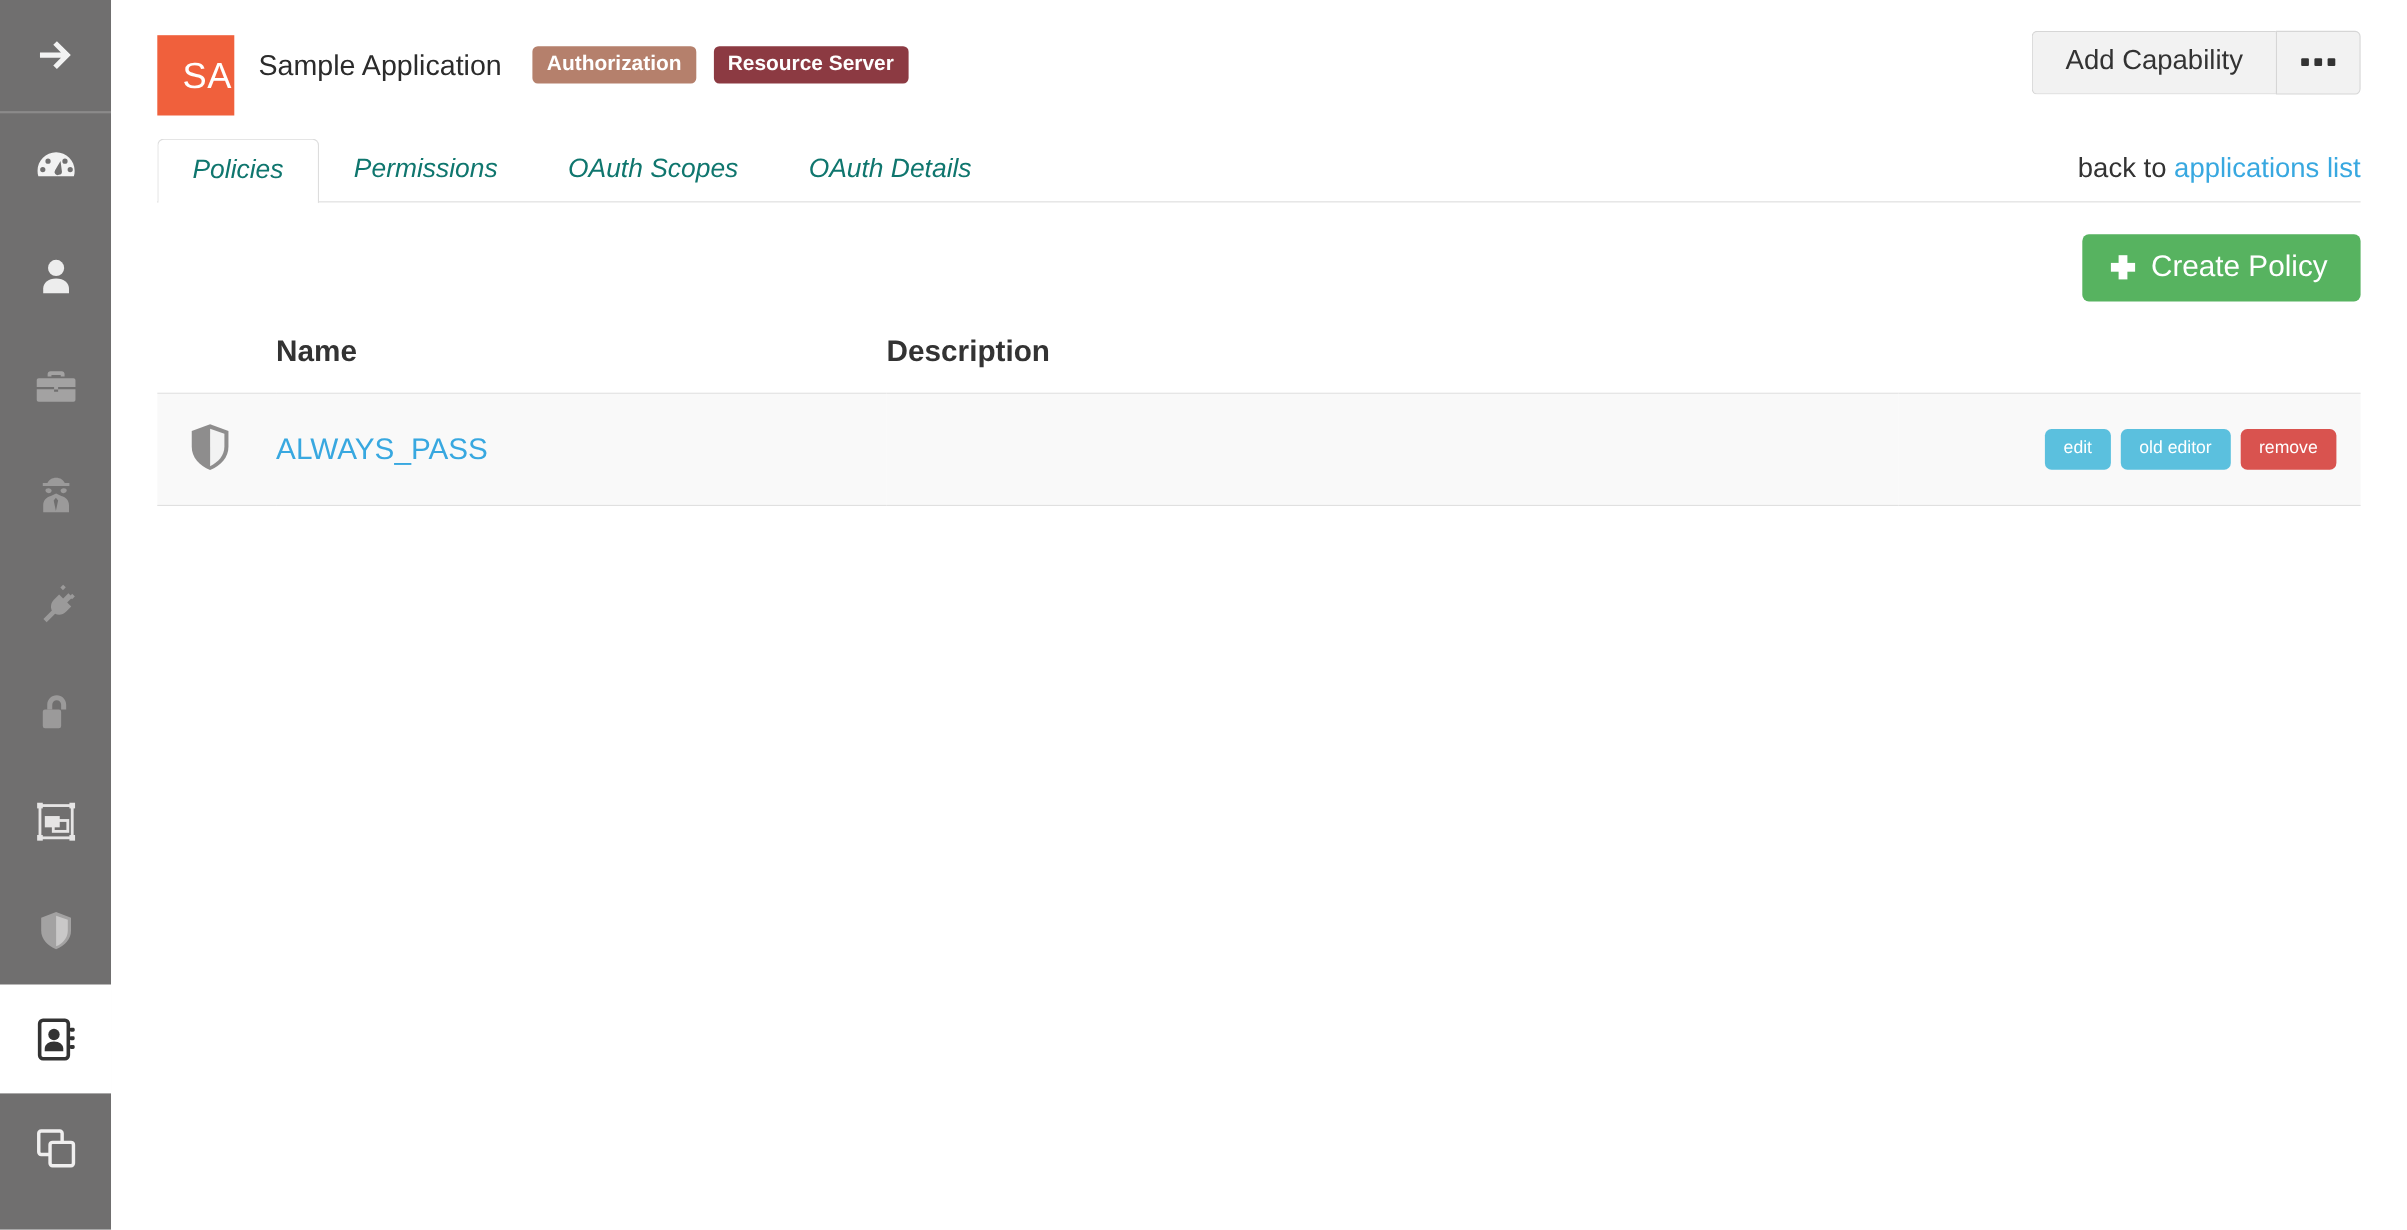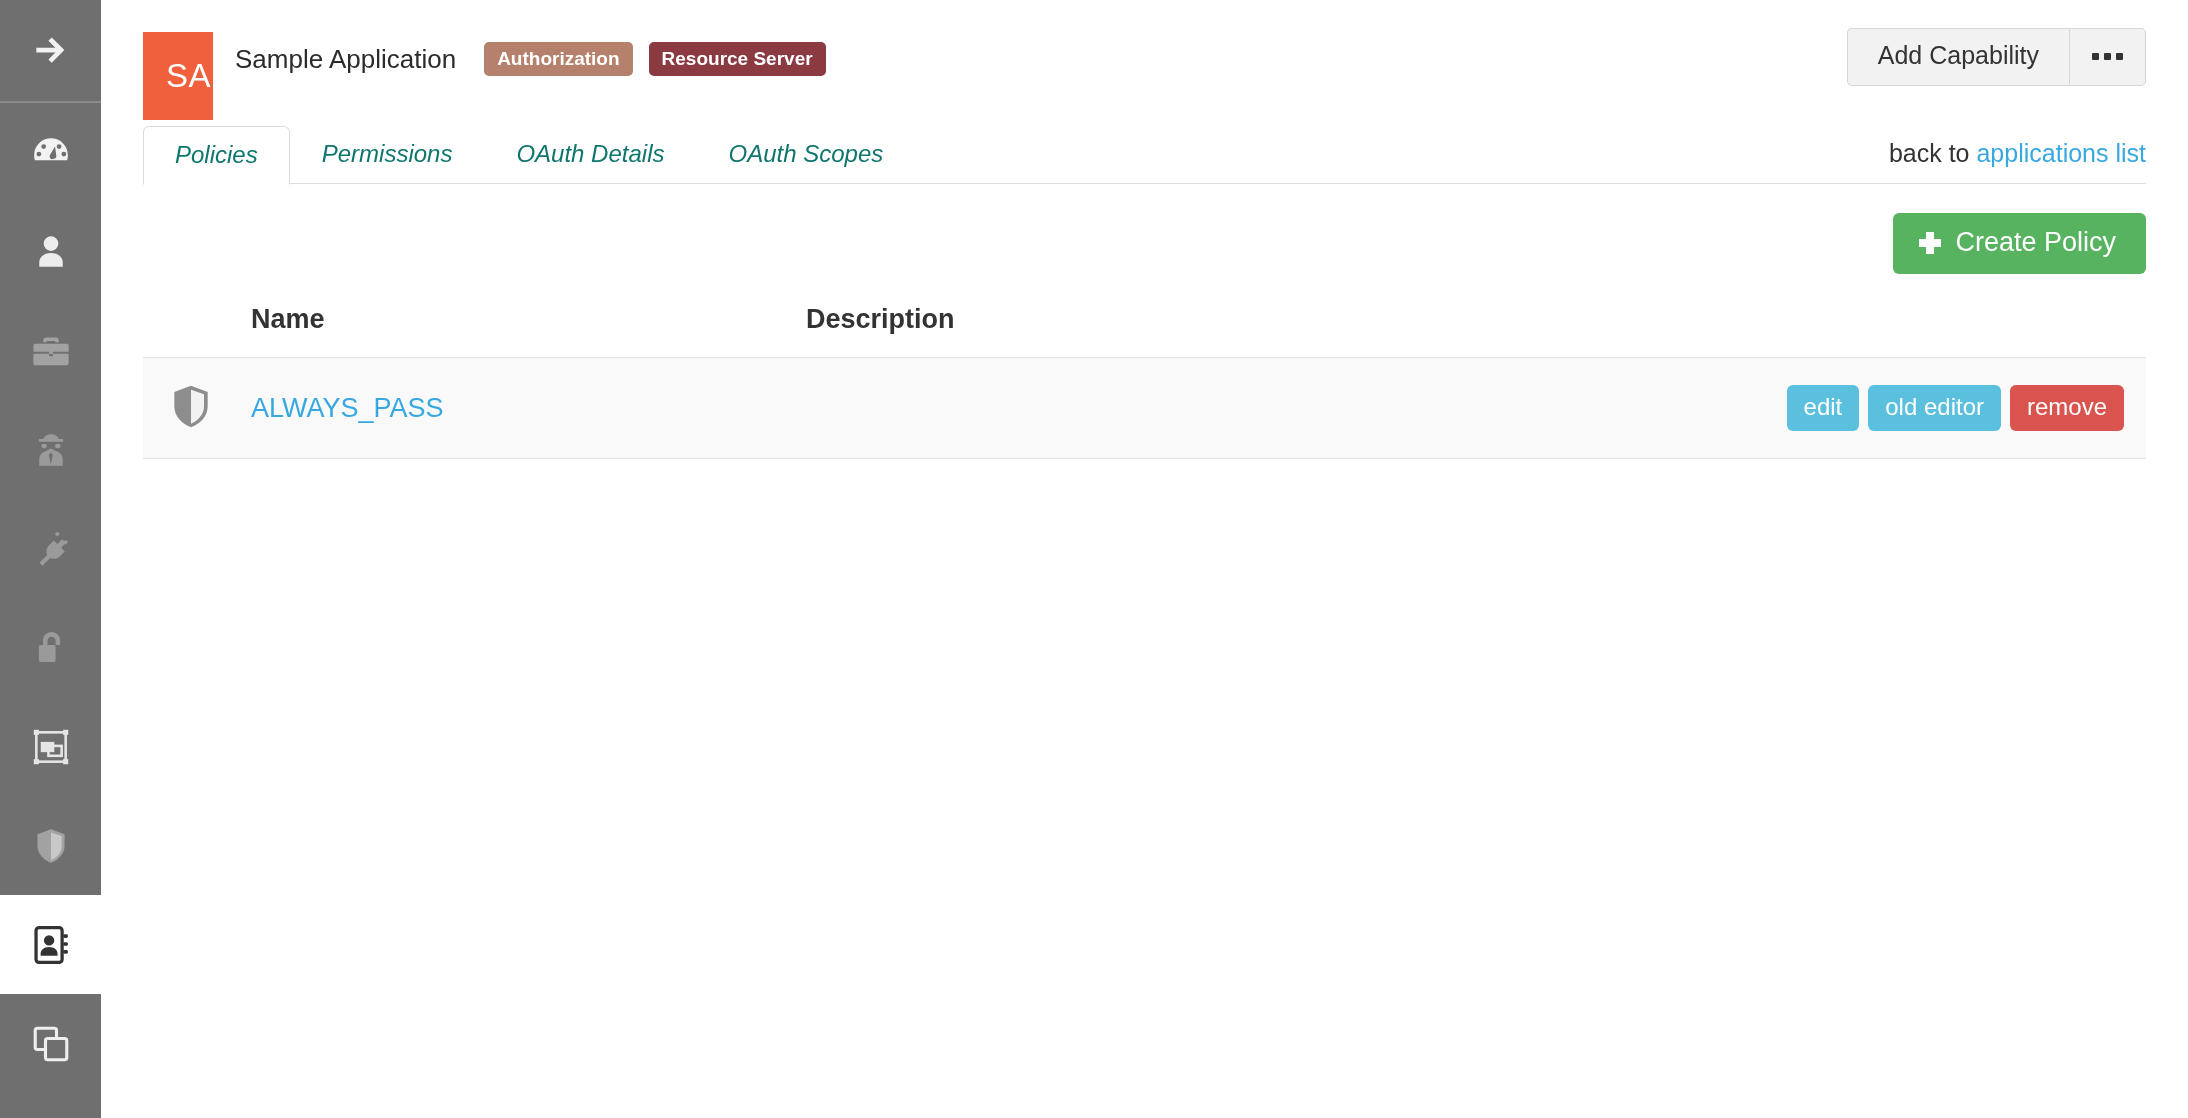--- a/index.html
+++ b/index.html
@@ -50,21 +50,21 @@
 
   
   .header {
     display: flex;
     align-items: flex-start;
     padding: 32px 0 0 42px;
     height: 122px;
     position: relative;
   }
   .avatar {
-    width: 70px; height: 88px;
+    width: 70px; height: 73px;
     background: #f0603c;
     color: #ffffff;
     display: flex; align-items: center; justify-content: center;
     font-size: 33px;
     font-weight: 400;
     letter-spacing: 0.5px;
     flex: 0 0 auto;
     padding-left: 21px;
   }
   .title-wrap {
@@ -234,21 +234,21 @@
     text-decoration: none;
     cursor: pointer;
   }
   .row-actions {
     display: flex;
     justify-content: flex-end;
     gap: 9px;
     padding-right: 22px;
   }
   .btn-sm {
-    font-size: 24px;
+    font-size: 16px;
     color: #ffffff;
     border: none;
     border-radius: 6px;
     padding: 9px 17px 11px 17px;
     font-family: "Liberation Sans", sans-serif;
     cursor: pointer;
     line-height: 1.1;
     white-space: nowrap;
   }
   .btn-blue { background: #5bc0de; }
@@ -399,22 +399,22 @@
           <span class="dot"></span>
         </button>
       </div>
     </div>
 
     <div class="tabs-row">
       <div class="tabs-line"></div>
       <div class="tabs">
         <div class="tab active">Policies</div>
         <div class="tab">Permissions</div>
+        <div class="tab">OAuth Scopes</div>
         <div class="tab">OAuth Details</div>
-        <div class="tab">OAuth Scopes</div>
       </div>
       <div class="back-link"><span>back to </span><a>applications list</a></div>
     </div>
 
     <div class="toolbar">
       <button class="btn-create">
         <span class="plus-ico"></span>
         <span>Create Policy</span>
       </button>
     </div>

